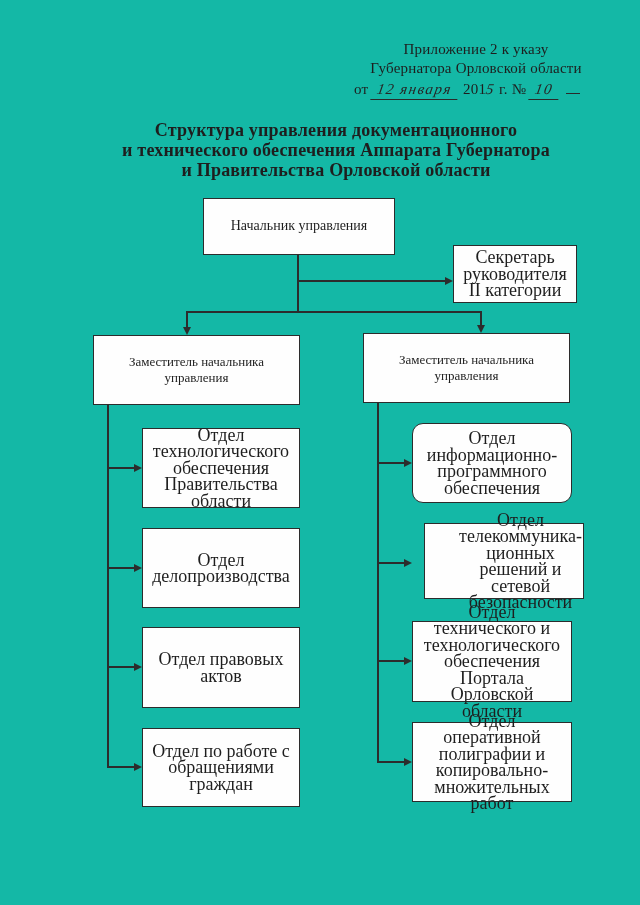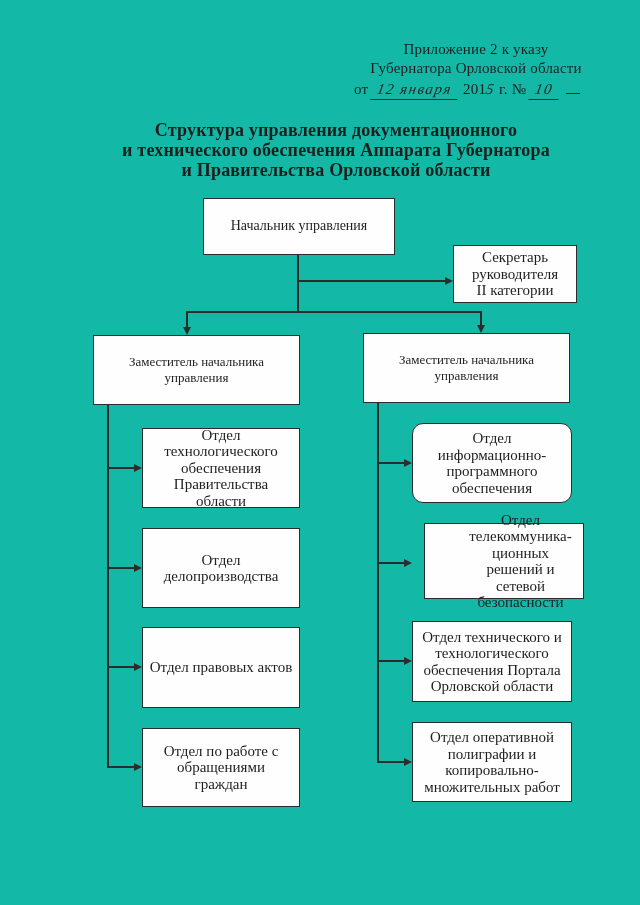--- a/index.html
+++ b/index.html
@@ -62,21 +62,21 @@
 
   
   .org-box {
     position: absolute;
     border: 1.6px solid #2c2c2c;
     background: #fefefe;
     display: flex;
     align-items: center;
     justify-content: center;
     text-align: center;
-    font-size: 15px;
+    font-size: 18px;
     line-height: 16.5px;
     padding: 2px 6px;
   }
   .box-label { white-space: pre-line; }
 
   #box-head      { left: 203px; top: 198px; width: 192px; height: 57px; font-size: 14px; text-align: right; }
   #box-secretary { left: 453px; top: 245px; width: 124px; height: 58px; }
   #box-dep-left  { left:  93px; top: 335px; width: 207px; height: 70px; font-size: 13px; }
   #box-dep-right { left: 363px; top: 333px; width: 207px; height: 70px; font-size: 13px; }
   #box-l1 { left: 142px; top: 428px; width: 158px; height: 80px; }

